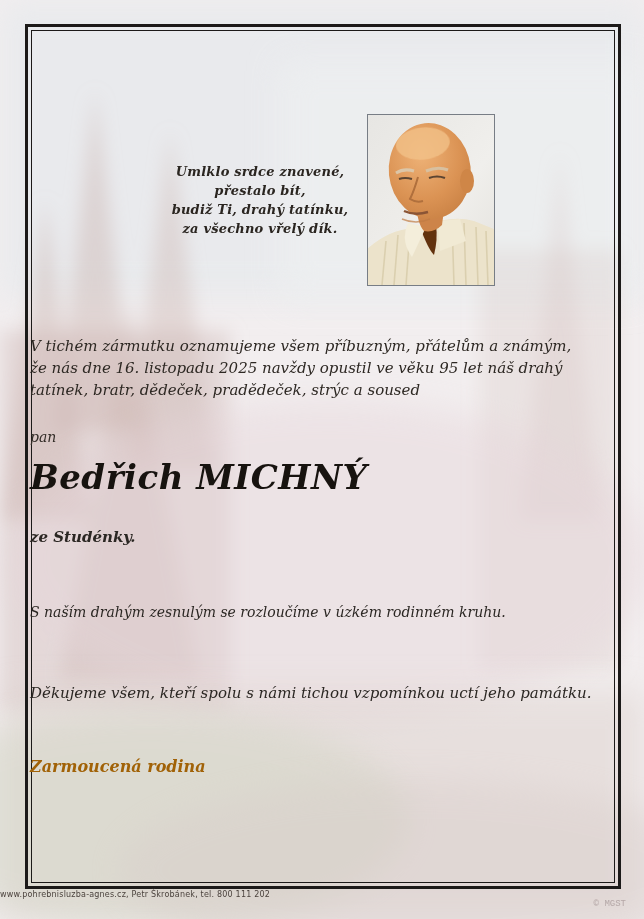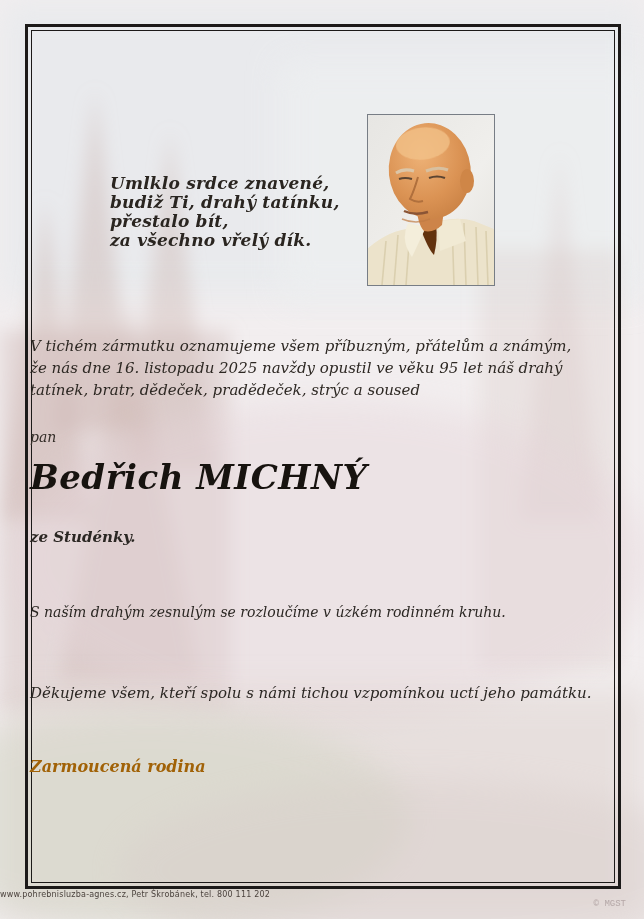--- a/index.html
+++ b/index.html
@@ -20,22 +20,23 @@
   }
   .frame-inner {
     position: absolute; inset: 3px;
     border: 1px solid #1c1a19;
   }
   
   .content { position: absolute; inset: 0; z-index: 3; }
   .abs { position: absolute; }
   .center-line { left: 30px; right: 30px; text-align: left; }
   .verse {
-    top: 174px; left: 110px; width: 300px;
-    font-size: 17px; font-weight: bold; font-style: italic;
+    top: 162px; left: 110px; width: 300px;
+    text-align: center;
+    font-size: 13px; font-weight: bold; font-style: italic;
     line-height: 19px; color: #2a2520; letter-spacing: 0.2px;
   }
   .photo-frame {
     top: 114px; left: 367px; width: 126px; height: 170px;
     border: 1px solid #777d85;
     background: #eceae7;
     box-sizing: content-box;
   }
   .photo-frame svg { display: block; }
   .announcement {
@@ -113,22 +114,22 @@
 </svg>
 
 <div class="frame-outer">
   <div class="frame-inner"></div>
 </div>
 
 <div class="content">
 
   <div class="abs verse">
     <div>Umlklo srdce znavené,</div>
+    <div>přestalo bít,</div>
     <div>budiž Ti, drahý tatínku,</div>
-    <div>přestalo bít,</div>
     <div>za všechno vřelý dík.</div>
   </div>
 
   <div class="abs photo-frame">
     <svg width="126" height="170" viewBox="0 0 126 170" aria-hidden="true">
       <defs>
         <linearGradient id="pbg" x1="0" y1="0" x2="1" y2="1">
           <stop offset="0" stop-color="#e7e6e3"></stop>
             <stop offset="0.6" stop-color="#f0efec"></stop>
             <stop offset="1" stop-color="#e3e1dc"></stop>

